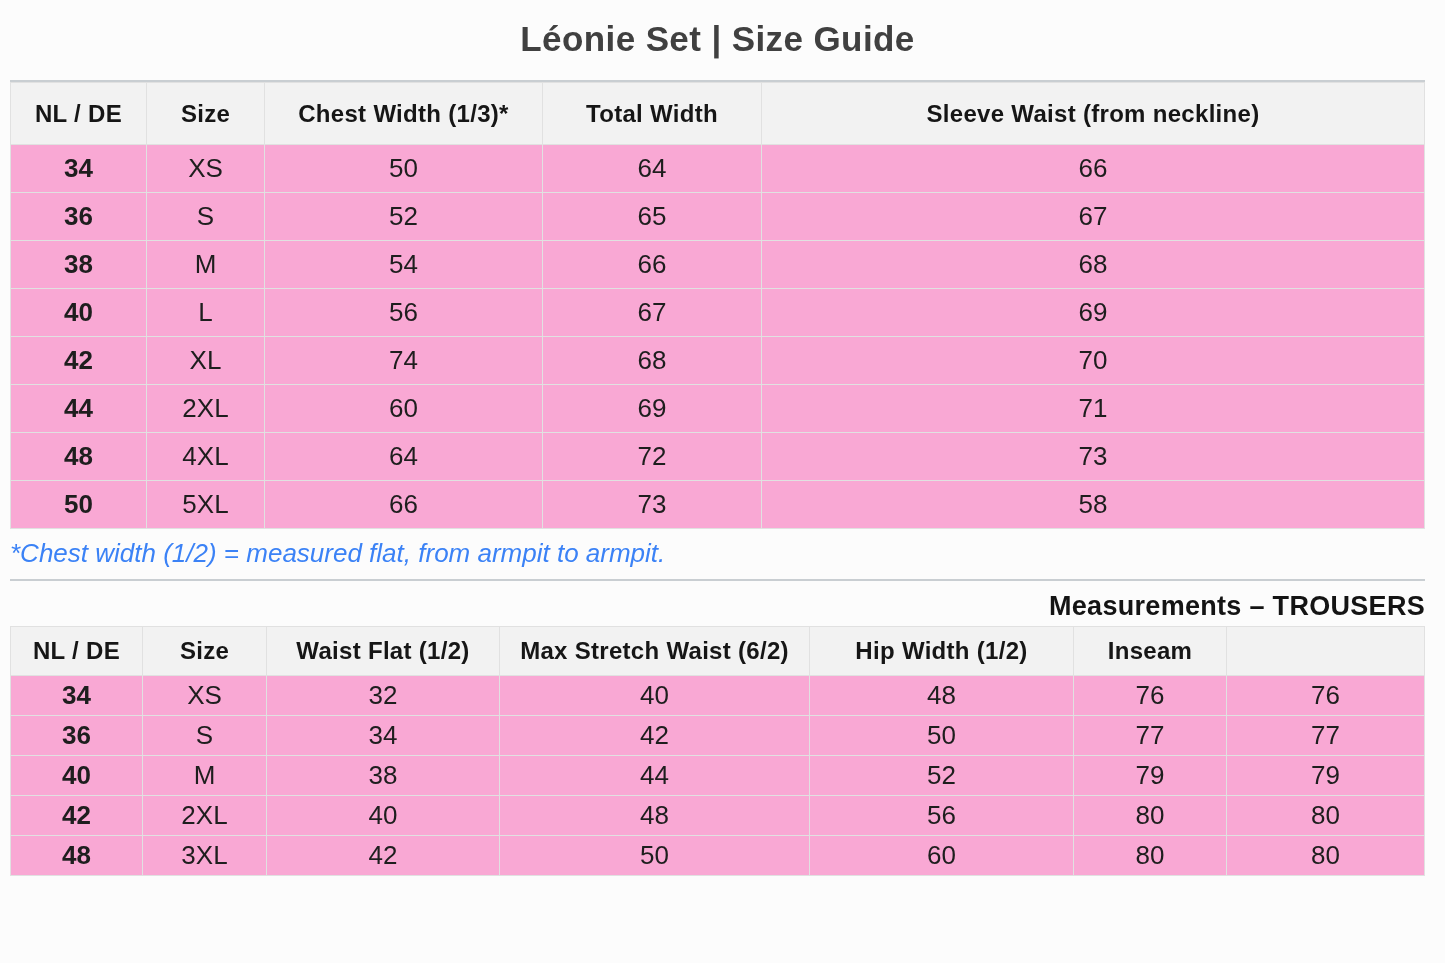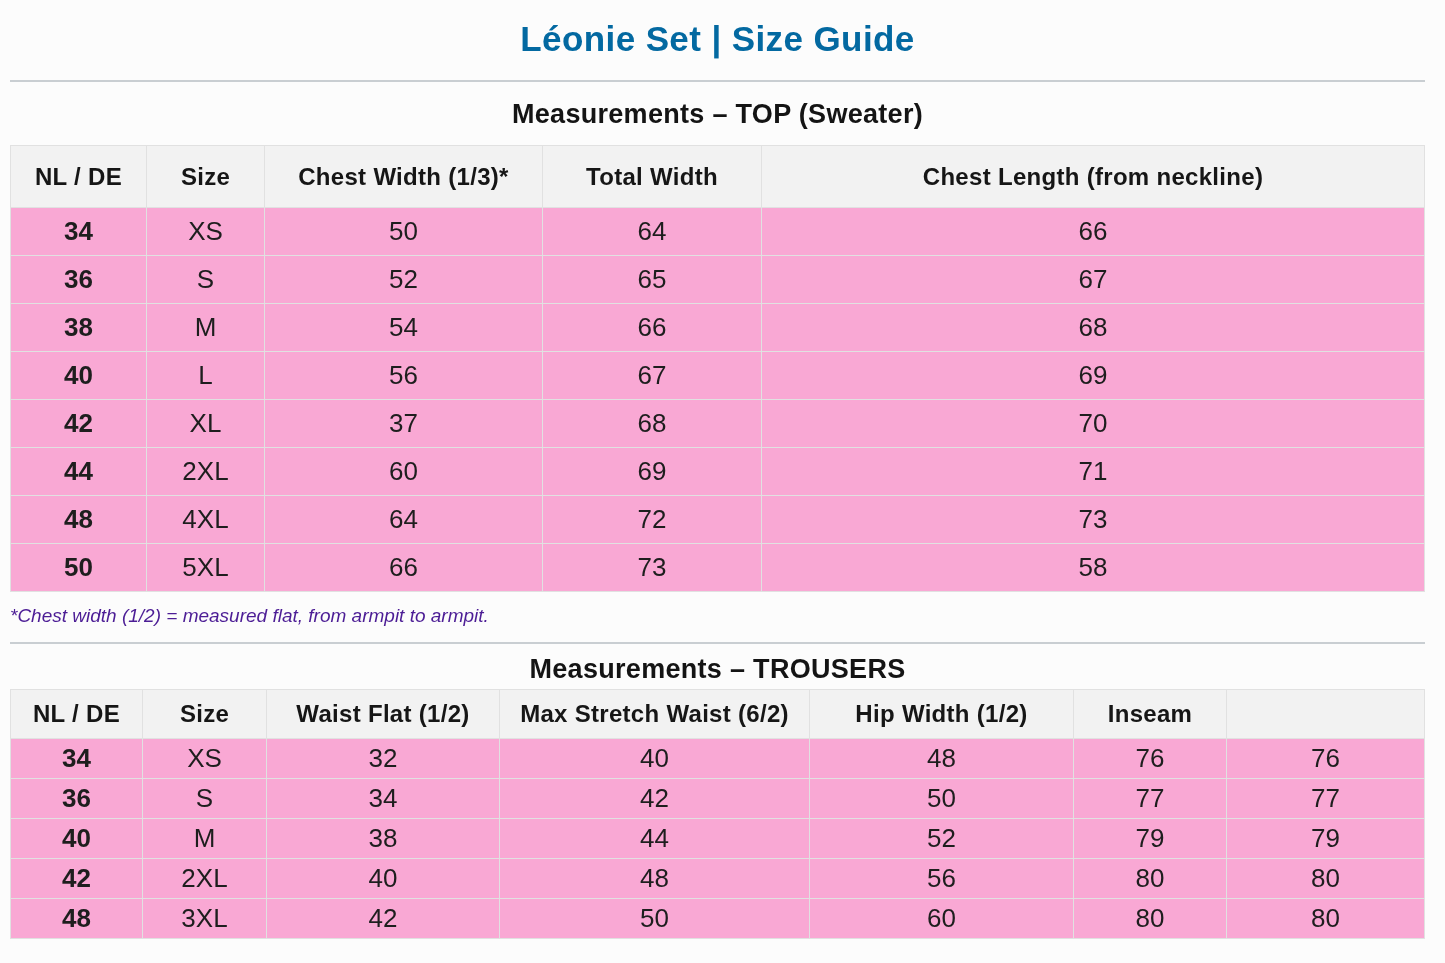--- a/index.html
+++ b/index.html
@@ -10,36 +10,36 @@
     font-family: "Liberation Sans", sans-serif;
     -webkit-font-smoothing: antialiased;
   }
   .page { padding: 0 20px 0 10px; }
 
   .title {
     margin: 0; padding: 15px 0 0 0;
     text-align: center;
     font-size: 35px; font-weight: 700; letter-spacing: 0.4px;
     line-height: 48px;
-    color: #0369a1;
+    color: #404040;
   }
   .divider {
     height: 2px; background: #c9ced2; border: none;
     margin: 17px 0 0 0;
   }
   .divider.second { margin-top: 12px; }
 
   .section-heading {
     margin: 14px 0 13px 0;
     text-align: center;
     font-size: 27px; font-weight: 700; letter-spacing: 0.3px;
     line-height: 36px;
     color: #141414;
   }
-  .section-heading.trousers { margin: 9px 0 4px 0; line-height: 32px; }
+  .section-heading.trousers { margin: 9px 0 4px 0; line-height: 32px; text-align: right; }
 
   table {
     width: 100%;
     border-collapse: collapse;
     table-layout: fixed;
     background: #f9a8d4;
   }
   th, td {
     border: 1px solid #e1e1e1;
     text-align: center;
@@ -58,52 +58,51 @@
     padding: 8px 6px;
     color: #1e1e1e;
   }
   td:first-child { font-weight: 700; }
 
   table.trousers th { padding: 10px 8px; line-height: 28px; }
   table.trousers td { padding: 4px 6px; }
 
   .footnote {
     margin: 10px 0 0 0;
-    font-size: 19px; font-style: italic;
+    font-size: 26px; font-style: italic;
     line-height: 28px;
-    color: #4c1d95;
+    color: #3b82f6;
     text-align: left;
   }
 </style>
 </head>
 <body>
 
 <div class="page">
 
   <h1 class="title">Léonie Set | Size Guide</h1>
 
   <hr class="divider">
 
-  <h2 class="section-heading">Measurements – TOP (Sweater)</h2>
 
   <table>
     <colgroup>
       <col style="width:136px">
         <col style="width:118px">
         <col style="width:278px">
         <col style="width:219px">
         <col>
     </colgroup>
     <thead>
       <tr>
         <th>NL / DE</th>
         <th>Size</th>
         <th>Chest Width (1/3)*</th>
         <th>Total Width</th>
-        <th>Chest Length (from neckline)</th>
+        <th>Sleeve Waist (from neckline)</th>
       </tr>
     </thead>
     <tbody>
       <tr>
           <td>34</td>
           <td>XS</td>
           <td>50</td>
           <td>64</td>
           <td>66</td>
         </tr>
@@ -124,21 +123,21 @@
       <tr>
           <td>40</td>
           <td>L</td>
           <td>56</td>
           <td>67</td>
           <td>69</td>
         </tr>
       <tr>
           <td>42</td>
           <td>XL</td>
-          <td>37</td>
+          <td>74</td>
           <td>68</td>
           <td>70</td>
         </tr>
       <tr>
           <td>44</td>
           <td>2XL</td>
           <td>60</td>
           <td>69</td>
           <td>71</td>
         </tr>

